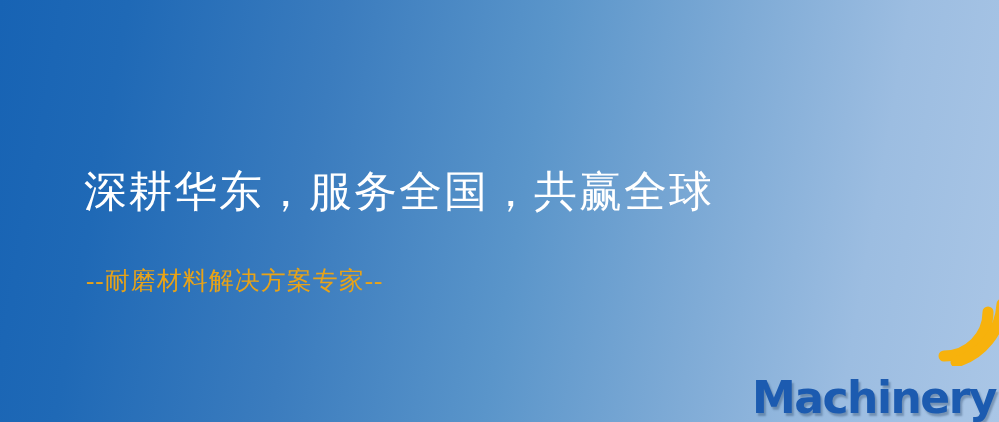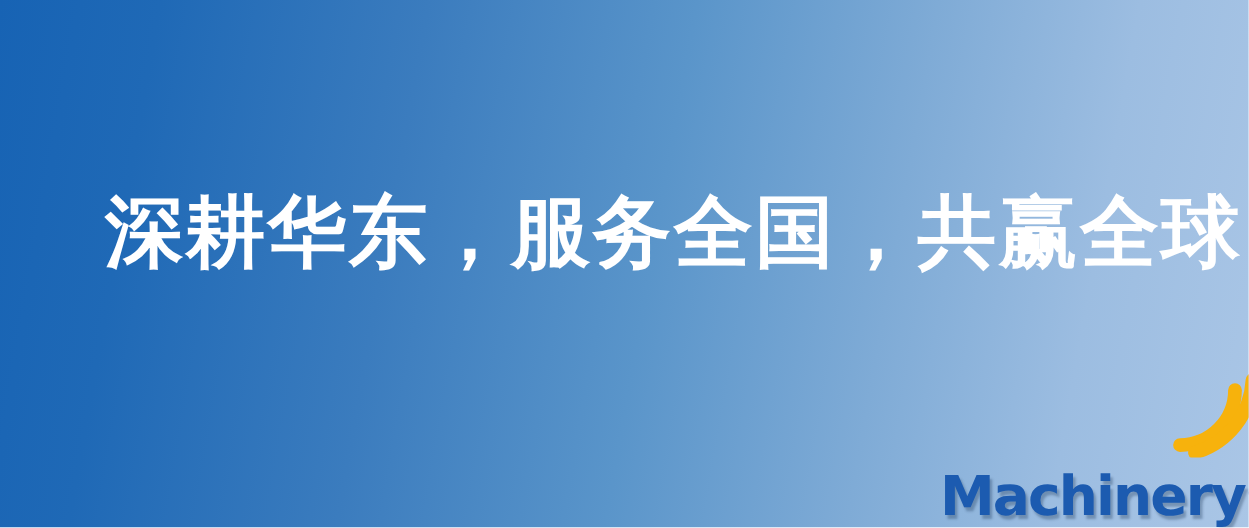--- a/index.html
+++ b/index.html
@@ -22,28 +22,28 @@
         #9cbde1 85%,
         #aac6e6 100%);
     font-family: "Liberation Sans", sans-serif;
     user-select: none;
   }
 
   
   #headline {
     position: absolute;
     left: 84px;
-    top: 151px;
+    top: 168px;
     font-family: "Liberation Serif", "DejaVu Serif", serif;
-    font-size: 63px;
+    font-size: 43px;
     line-height: 1.12;
     letter-spacing: 2px;
     color: #ffffff;
     white-space: nowrap;
-    font-weight: 700;
+    font-weight: 400;
   }
 
   
   #subtitle {
     position: absolute;
     left: 86px;
     top: 264px;
     font-family: "Liberation Serif", "DejaVu Serif", serif;
     font-size: 25px;
     letter-spacing: 1px;
@@ -111,20 +111,21 @@
     letter-spacing: 0;
   }
 </style>
 </head>
 <body>
 
 <div id="banner">
 
   <div id="headline">深耕华东，服务全国，共赢全球</div>
 
+  <div id="subtitle">--耐磨材料解决方案专家--</div>
 
   <div id="logo">
 
 
     <svg class="logo-arcs" viewBox="0 0 72 74">
       <path d="M10 64 A 44 44 0 0 0 54 20" fill="none" stroke="#f7b20c" stroke-width="11" stroke-linecap="round"></path>
       <path d="M22 70 A 64 64 0 0 0 68 12" fill="none" stroke="#f7b20c" stroke-width="11" stroke-linecap="round"></path>
     </svg>
 
     <div class="logo-sub">

